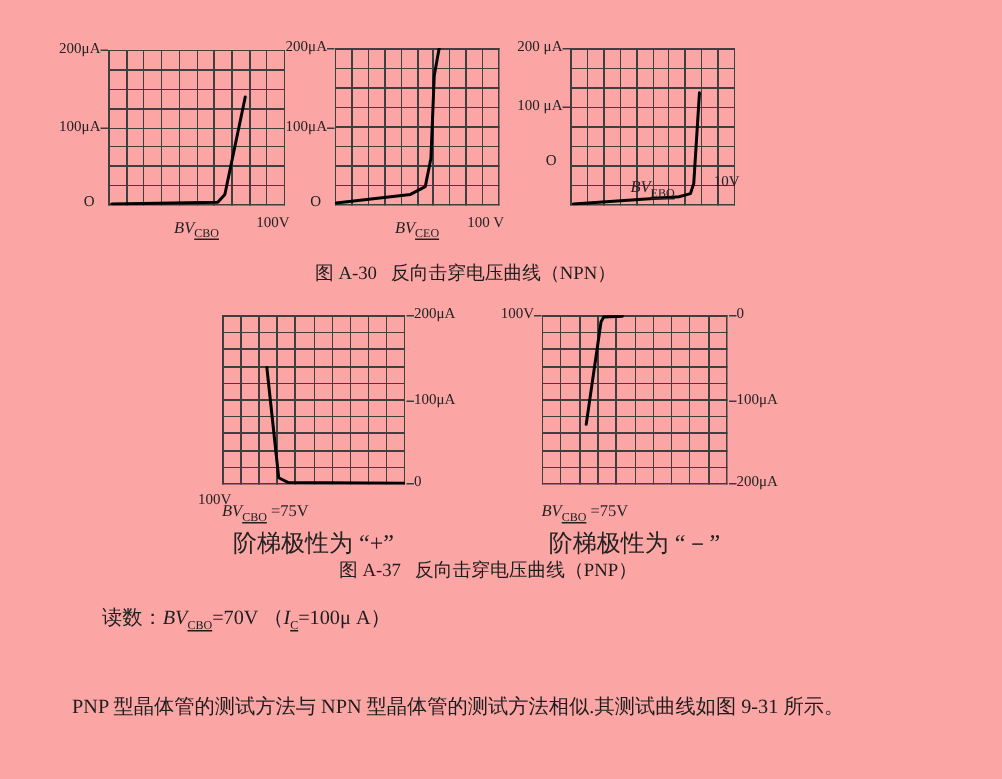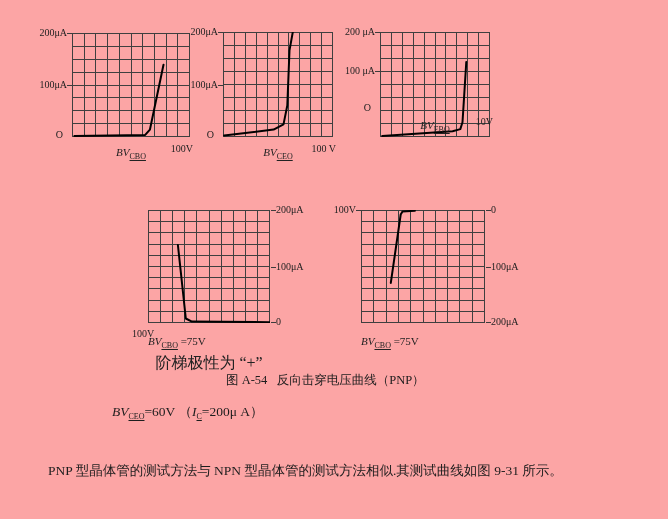--- a/index.html
+++ b/index.html
@@ -145,20 +145,21 @@
           <polyline points="2.2,104.0 72.6,99.2 80.3,97.1 82.5,90.3 86.3,29.9" fill="none" stroke="#000000" stroke-width="2" stroke-linejoin="round" stroke-linecap="round"></polyline>
         </svg>
       </div>
     <span class="lab yl top">200 μA</span>
     <span class="lab yl mid">100 μA</span>
     <span class="lab org">O</span>
     <span class="lab xe">10V</span>
     <span class="lab axis"><i>BV</i><sub>EBO</sub><span></span></span>
   </div>
 
+  <div class="caption" style="left:210px;top:174px">图 A-30   反向击穿电压曲线（NPN）</div>
 
   <div class="chart" style="left:148px;top:210px;width:122px;height:113px">
     <div class="gridbox">
         <svg width="122" height="113" viewBox="0 0 122 113">
           <g stroke="#3f3f3f" stroke-width="1" shape-rendering="crispEdges">
             <line x1="0.5" y1="0" x2="0.5" y2="113"></line>
             <line x1="12.5" y1="0" x2="12.5" y2="113"></line>
             <line x1="24.5" y1="0" x2="24.5" y2="113"></line>
             <line x1="36.5" y1="0" x2="36.5" y2="113"></line>
             <line x1="48.5" y1="0" x2="48.5" y2="113"></line>
@@ -219,25 +220,26 @@
             <line x1="0" y1="112.5" x2="124" y2="112.5"></line>
           </g>
           <polyline points="53.9,0.8 41.5,1.4 39.7,4.5 29.8,72.9" fill="none" stroke="#000000" stroke-width="2" stroke-linejoin="round" stroke-linecap="round"></polyline>
         </svg>
       </div>
     <span class="lab yl top">100V</span>
     <span class="lab yr top">0</span>
     <span class="lab yr mid">100μA</span>
     <span class="lab yr bot">200μA</span>
     <span class="lab axis2"><i>BV</i><sub>CBO</sub><span> =75V</span></span>
-  </div>
-
-  <div class="caption" style="left:226px;top:372px">图 A-54   反向击穿电压曲线（PNP）</div>
+    <span class="lab pol">阶梯极性为 “－”</span>
+  </div>
+
+  <div class="caption" style="left:226px;top:372px">图 A-37   反向击穿电压曲线（PNP）</div>
 
   <div class="readings">
-    <div class="reading-line indent">
-      <span class="formula"><i>BV</i><sub>CEO</sub><span>=60V （</span><i>I</i><sub>C</sub><span>=200μ A）</span></span>
+    <div class="reading-line">
+      <span>读数：</span><span class="formula"><i>BV</i><sub>CBO</sub><span>=70V （</span><i>I</i><sub>C</sub><span>=100μ A）</span></span>
     </div>
   </div>
 
   <div class="paragraph">PNP 型晶体管的测试方法与 NPN 型晶体管的测试方法相似.其测试曲线如图 9-31 所示。</div>
 
 </div>
 
 </body></html>

